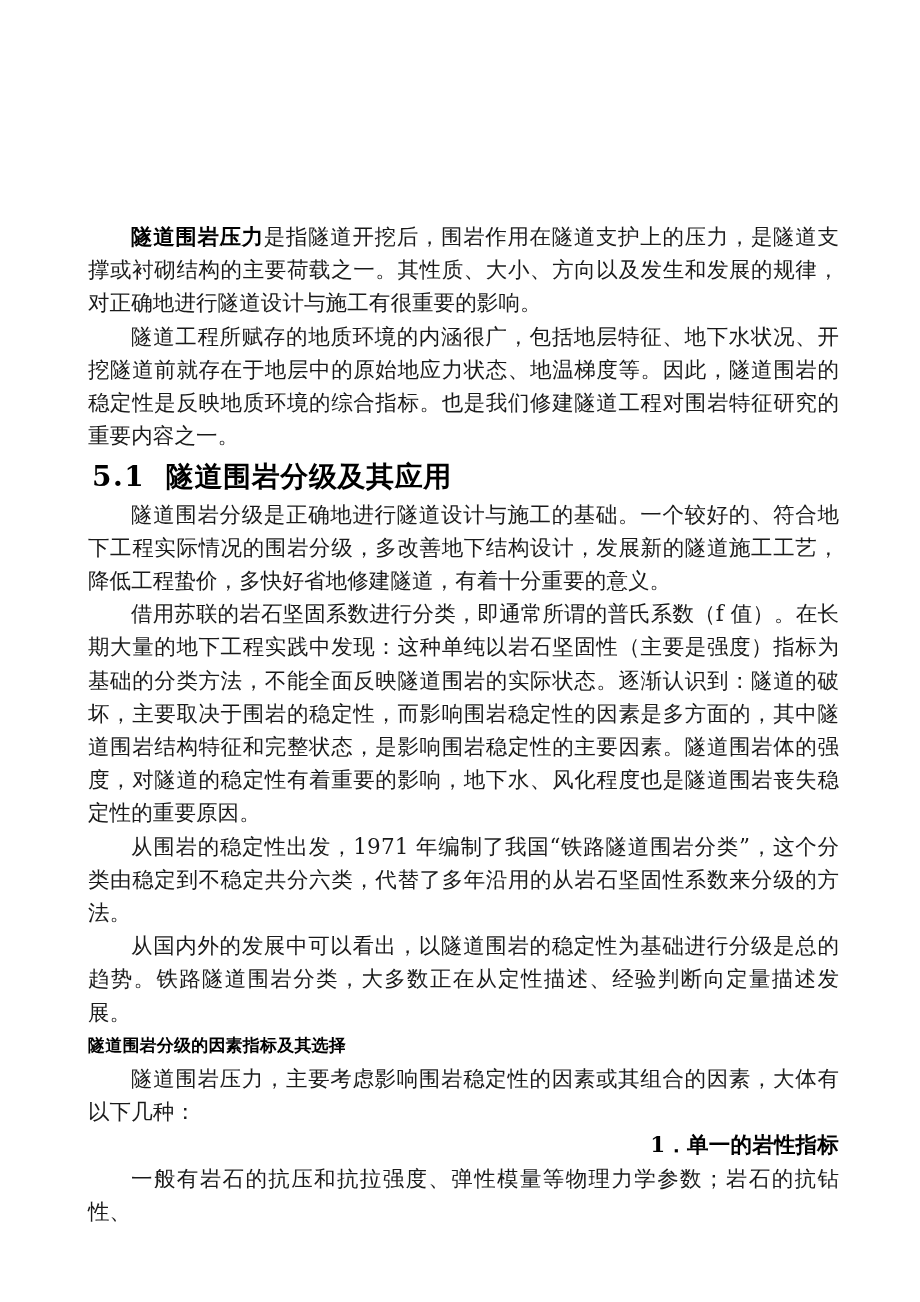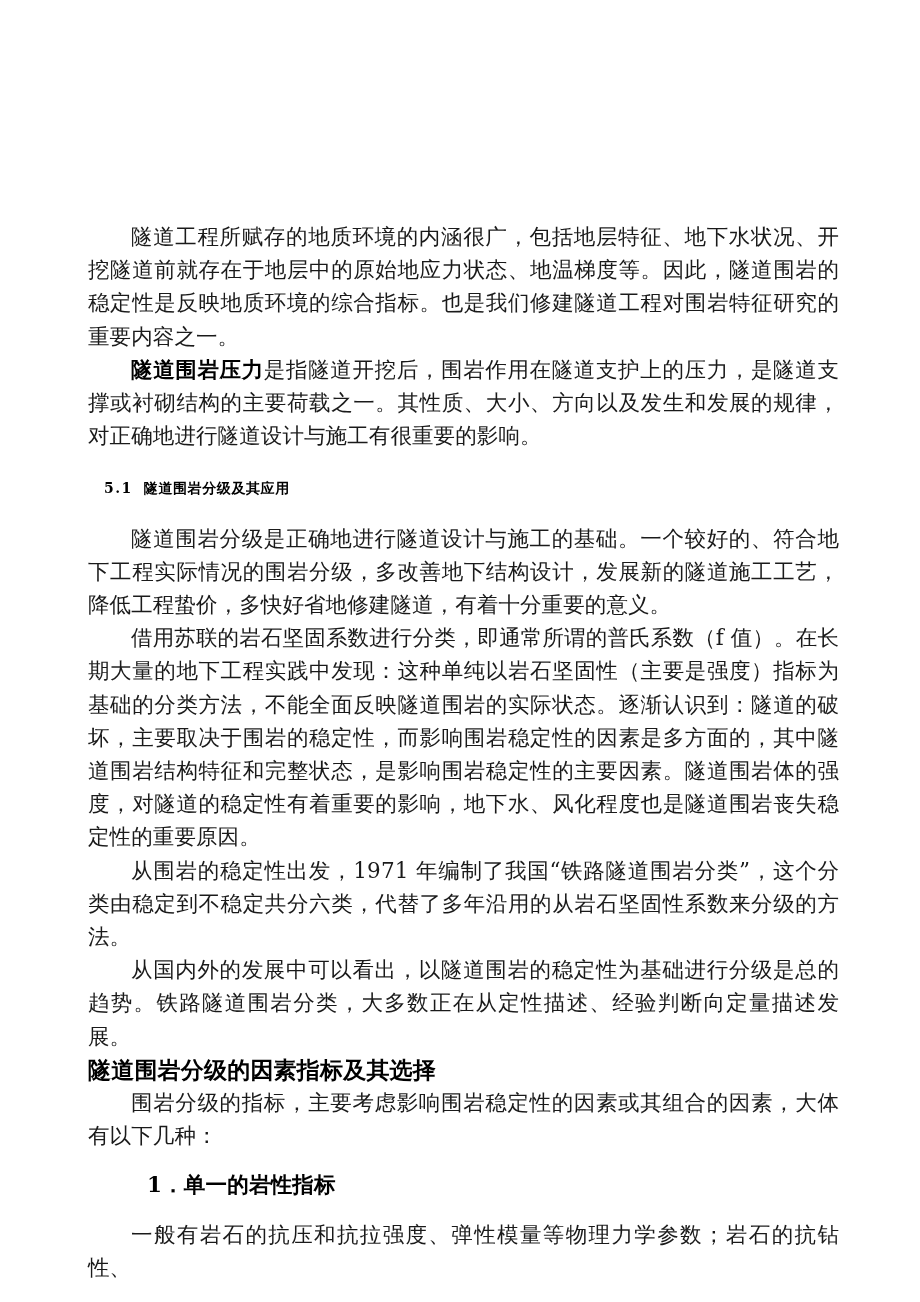--- a/index.html
+++ b/index.html
@@ -62,90 +62,91 @@
 
   .gap-title {
     height: 24px;
   }
   .gap-small {
     height: 4px;
   }
 
   
   .section-heading {
-    font-size: 14px;
+    font-size: 28px;
     line-height: 33.2px;
     font-weight: 700;
-    margin: 16px;
+    margin: 4px;
     color: #000000;
     text-indent: 0;
     padding-left: 0;
     letter-spacing: 0.6px;
   }
   .section-heading .num {
     letter-spacing: 1.5px;
   }
 
   
   b, strong, .b {
     font-weight: 700;
     color: #000000;
   }
 
   
   .sub-heading {
-    font-size: 23px;
+    font-size: 17px;
     line-height: 33.2px;
     font-weight: 700;
     color: #000000;
     margin: 0;
     text-indent: 0;
     letter-spacing: 0.2px;
   }
 
   
   .item-heading {
     font-size: 21.5px;
     line-height: 33.2px;
     font-weight: 700;
     color: #000000;
-    margin: 16px;
+    margin: 0;
     text-indent: 2em;
     letter-spacing: 0.2px;
+    text-align: right;
   }
 </style>
 </head>
 <body>
 
 <div class="page">
   <div class="content">
 
     <h1 class="chapter-title"></h1>
 
     <div class="gap-title"></div>
 
+    <p class="para indent"><b>隧道围岩压力</b><span>是指隧道开挖后，围岩作用在隧道支护上的压力，是隧道支撑或衬砌结构的主要荷载之一。其性质、大小、方向以及发生和发展的规律，对正确地进行隧道设计与施工有很重要的影响。</span></p>
+
     <p class="para indent">隧道工程所赋存的地质环境的内涵很广，包括地层特征、地下水状况、开挖隧道前就存在于地层中的原始地应力状态、地温梯度等。因此，隧道围岩的稳定性是反映地质环境的综合指标。也是我们修建隧道工程对围岩特征研究的重要内容之一。</p>
-
-    <p class="para indent"><b>隧道围岩压力</b><span>是指隧道开挖后，围岩作用在隧道支护上的压力，是隧道支撑或衬砌结构的主要荷载之一。其性质、大小、方向以及发生和发展的规律，对正确地进行隧道设计与施工有很重要的影响。</span></p>
 
     <div class="gap-small"></div>
 
     <h2 class="section-heading"><span class="num">5.1</span>&nbsp; <span>隧道围岩分级及其应用</span></h2>
 
     <p class="para indent">隧道围岩分级是正确地进行隧道设计与施工的基础。一个较好的、符合地下工程实际情况的围岩分级，多改善地下结构设计，发展新的隧道施工工艺，降低工程蛰价，多快好省地修建隧道，有着十分重要的意义。</p>
 
     <p class="para indent">借用苏联的岩石坚固系数进行分类，即通常所谓的普氏系数（f 值）。在长期大量的地下工程实践中发现：这种单纯以岩石坚固性（主要是强度）指标为基础的分类方法，不能全面反映隧道围岩的实际状态。逐渐认识到：隧道的破坏，主要取决于围岩的稳定性，而影响围岩稳定性的因素是多方面的，其中隧道围岩结构特征和完整状态，是影响围岩稳定性的主要因素。隧道围岩体的强度，对隧道的稳定性有着重要的影响，地下水、风化程度也是隧道围岩丧失稳定性的重要原因。</p>
 
     <p class="para indent">从围岩的稳定性出发，1971 年编制了我国“铁路隧道围岩分类”，这个分类由稳定到不稳定共分六类，代替了多年沿用的从岩石坚固性系数来分级的方法。</p>
 
 
     <p class="para indent">从国内外的发展中可以看出，以隧道围岩的稳定性为基础进行分级是总的趋势。铁路隧道围岩分类，大多数正在从定性描述、经验判断向定量描述发展。</p>
 
     <p class="sub-heading">隧道围岩分级的因素指标及其选择</p>
 
-    <p class="para indent">围岩分级的指标，主要考虑影响围岩稳定性的因素或其组合的因素，大体有以下几种：</p>
+    <p class="para indent">隧道围岩压力，主要考虑影响围岩稳定性的因素或其组合的因素，大体有以下几种：</p>
 
     <p class="item-heading">1．单一的岩性指标</p>
 
     <p class="para indent">一般有岩石的抗压和抗拉强度、弹性模量等物理力学参数；岩石的抗钻性、</p>
 
   </div>
 </div>
 
 </body></html>

